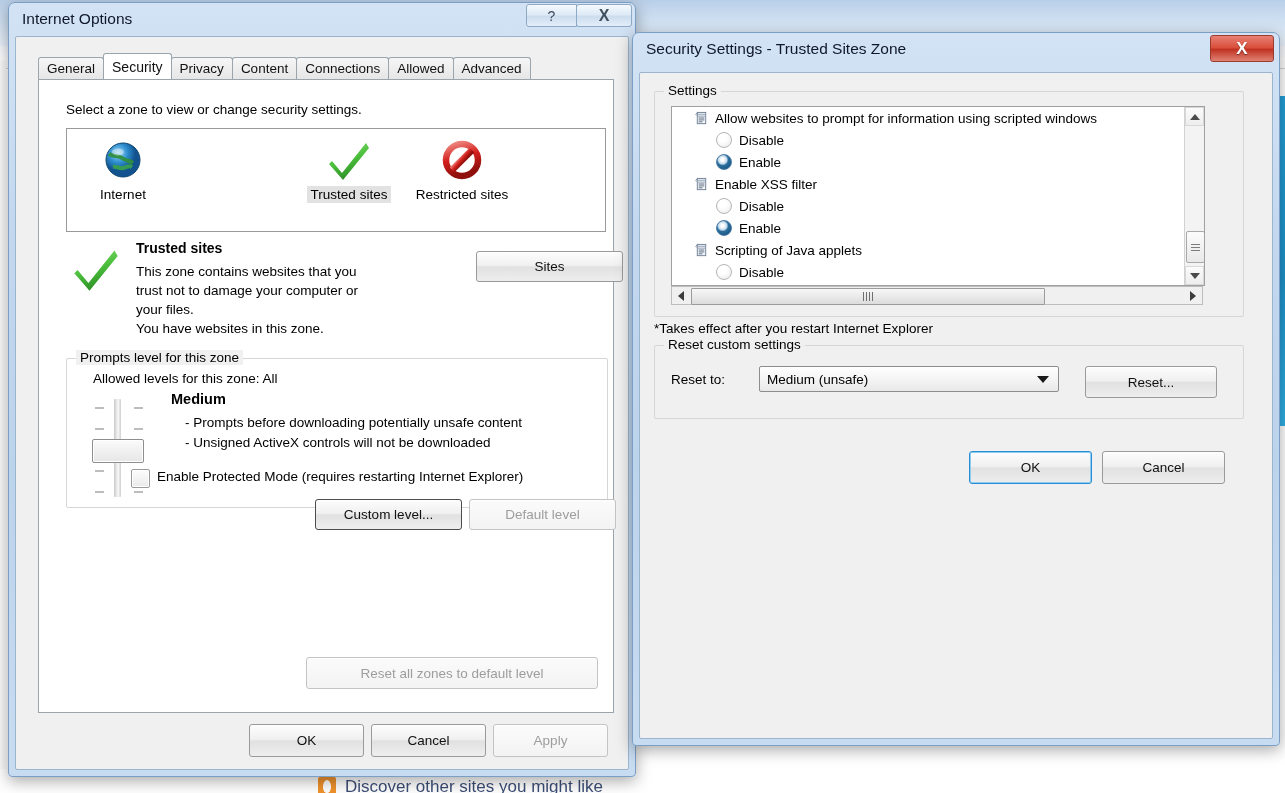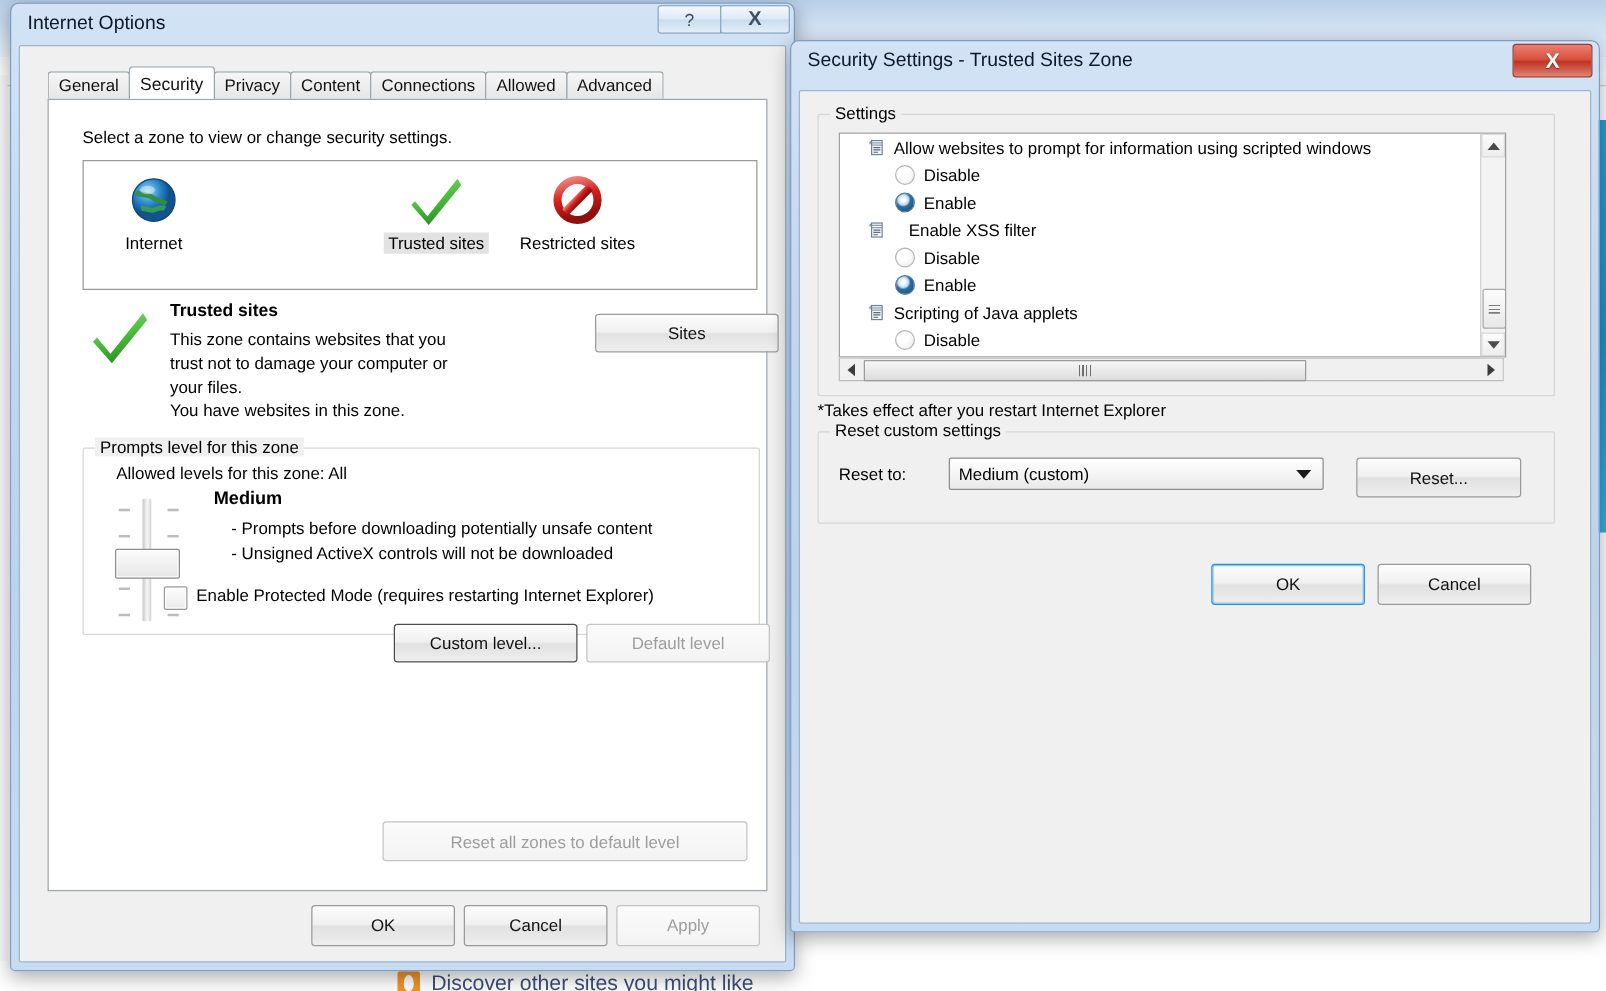--- a/index.html
+++ b/index.html
@@ -328,21 +328,21 @@
               <span>Allow websites to prompt for information using scripted windows</span>
             </div>
             <div class="litem" style="padding-left: 44px;">
               <span class="radio"></span>
               <span>Disable</span>
             </div>
             <div class="litem" style="padding-left: 44px;">
               <span class="radio on"></span>
               <span>Enable</span>
             </div>
-            <div class="litem" style="padding-left: 22px; gap: 12px;">
+            <div class="litem" style="padding-left: 22px;">
               <span class="cat-icon"><svg width="15" height="15" viewBox="0 0 16 16">
       <rect x="3.5" y="1.5" width="9" height="12" fill="#f3f5f8" stroke="#6f7f94"></rect>
       <path d="M3.5 3.5h9M3.5 5.5h9" stroke="#8fa0b5"></path>
       <path d="M5 7.5h6M5 9.5h6M5 11.5h4" stroke="#5a6b80"></path>
       <path d="M3.5 2.5c-1.4 0-1.9 1.3-1 2.1" stroke="#6f7f94" fill="none"></path>
                 </svg></span>
               <span>Enable XSS filter</span>
             </div>
             <div class="litem" style="padding-left: 44px;">
               <span class="radio"></span>
@@ -393,21 +393,21 @@
         </div>
       </div>
     </div>
 
     <div class="note">*Takes effect after you restart Internet Explorer</div>
 
     <div class="group" id="grp-reset">
       <div class="legend">Reset custom settings</div>
       <div style="position:absolute;left:16px;top:26px;font-size:13.5px">Reset to:</div>
       <div class="combo" style="left:104px;top:20px;width:300px">
-        <span>Medium (custom)</span>
+        <span>Medium (unsafe)</span>
         <span class="arrow"></span>
       </div>
       <div class="btn" style="position:absolute;left:430px;top:20px;width:130px;height:30px">Reset...</div>
     </div>
 
     <div class="btn focus" style="position:absolute;left:329px;top:378px;width:121px;height:31px">OK</div>
     <div class="btn" style="position:absolute;left:462px;top:378px;width:121px;height:31px">Cancel</div>
   </div>
 </div>
 

